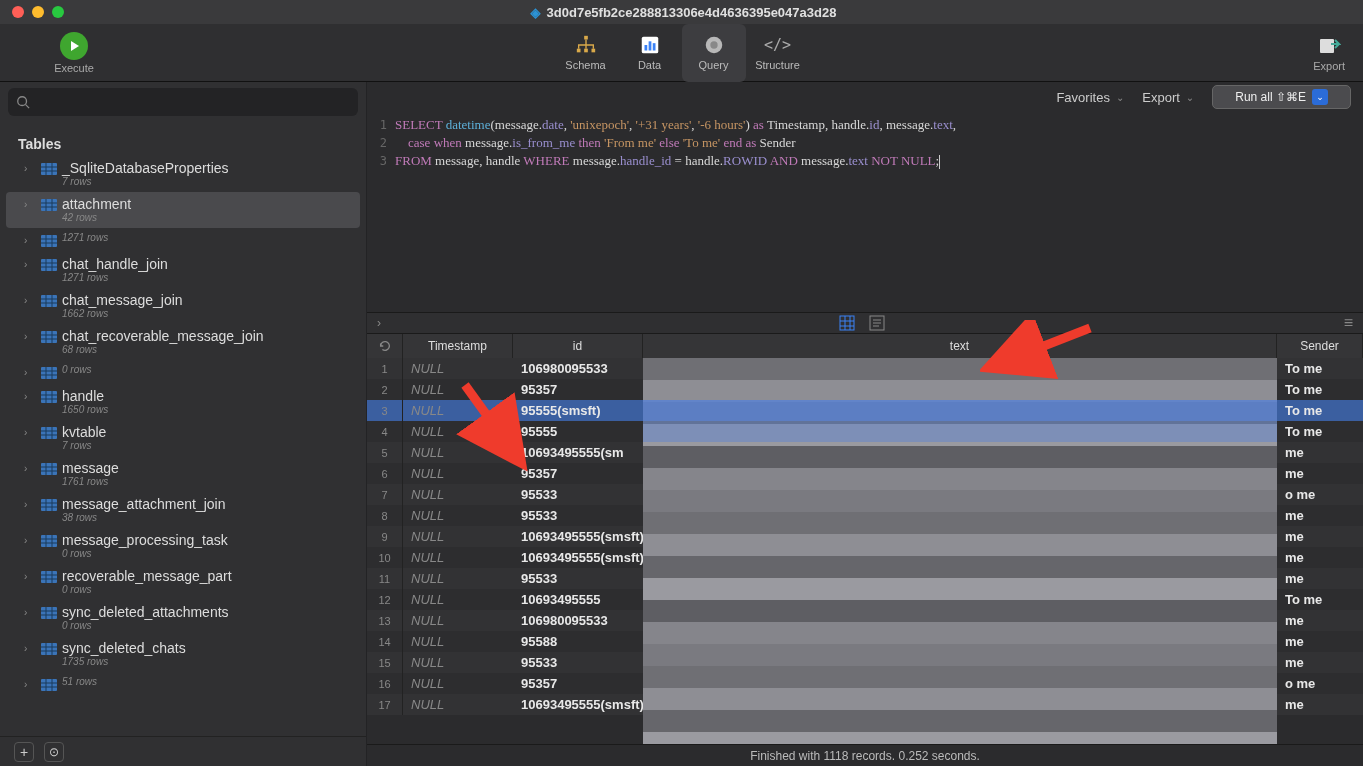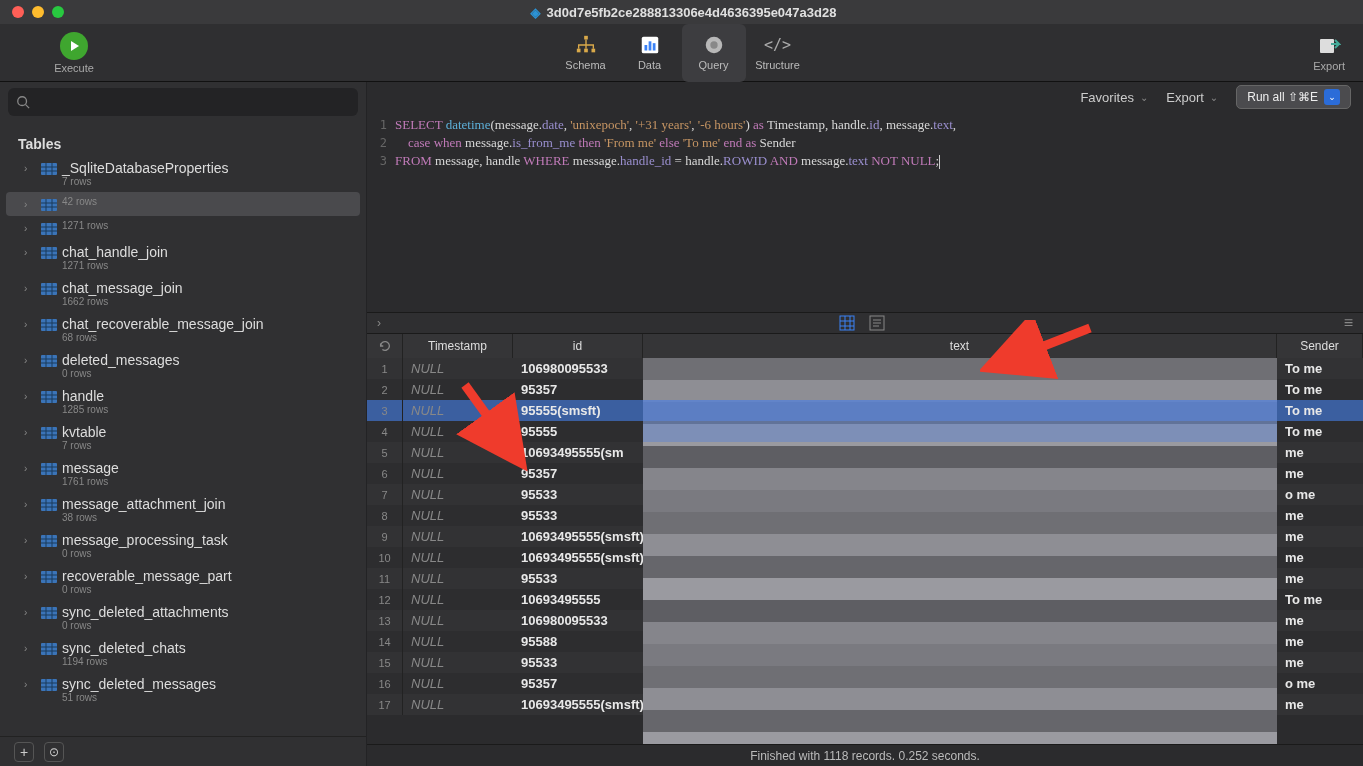--- a/index.html
+++ b/index.html
@@ -37,29 +37,29 @@
   .search-box svg { width:14px; height:14px; fill:#888;}
   .nav-scroll { flex:1; overflow-y:auto; padding-top:6px;}
   .section-head { padding:8px 18px 4px 18px; font-size:14px; color:#ddd; font-weight:600;}
   .table-item { display:flex; align-items:flex-start; padding:4px 8px 4px 18px; gap:4px; cursor:pointer; border-radius:4px; margin:0 6px;}
   .table-item.selected { background:#4a4a4d;}
   .table-item .chev { width:12px; color:#888; font-size:10px; padding-top:3px;}
   .table-item .tbl-ico { width:18px; height:14px; margin-top:2px; display:flex; align-items:center; justify-content:center;}
   .table-item .tbl-ico svg { width:16px; height:12px;}
   .table-item .txt { flex:1; display:flex; flex-direction:column; }
   .table-item .name { font-size:14px; color:#ddd; line-height:16px;}
-  .table-item .rows { font-size:10px; color:#888; line-height:12px;}
+  .table-item .rows { font-size:10px; color:#888; line-height:12px;font-style:italic;}
   .sidebar-footer { height:30px; border-top:1px solid #222; display:flex; align-items:center; gap:10px; padding-left:14px;}
   .sf-btn { width:20px; height:20px; border:1px solid #555; border-radius:4px; display:flex; align-items:center; justify-content:center; color:#ccc; font-size:14px; cursor:pointer;}
   
   .content { flex:1; display:flex; flex-direction:column; background:#2b2b2d;}
   .query-toolbar { height:30px; display:flex; align-items:center; justify-content:flex-end; gap:18px; padding:0 12px; font-size:13px; color:#ccc;}
   .qt-link { display:flex; align-items:center; gap:6px; cursor:pointer;}
   .qt-chev { font-size:10px; color:#888;}
-  .run-btn { background:#4b4b4e; border:1px solid #666; border-radius:5px; padding:3px 10px; font-size:12px; color:#eee; cursor:pointer; display:flex; align-items:center; gap:6px;}
+  .run-btn { background:#4b4b4e; border:1px solid #666; border-radius:5px; padding:3px 22px; font-size:12px; color:#eee; cursor:pointer; display:flex; align-items:center; gap:6px;}
   .run-btn .drop { background:#2b6cd8; width:16px; height:16px; border-radius:3px; display:flex; align-items:center; justify-content:center; font-size:9px; color:#fff;}
   .editor { height:200px; background:#2b2b2d; font-family: ui-monospace, Menlo, monospace; font-size:13px; padding:4px 0; overflow:hidden; position:relative;}
   .editor-line { display:flex; line-height:18px;}
   .gutter { width:28px; text-align:right; padding-right:8px; color:#666; font-size:12px; user-select:none;}
   .code { white-space:pre;font-family:Liberation Serif, serif; }
   .kw { color:#c07ab8; }
   .fn { color:#5db0d9; }
   .str { color:#c69563; }
   .prop { color:#9a8fcf; }
   .norm { color:#d8d8d8; }
@@ -211,20 +211,21 @@
               <span class="tbl-ico">
                 <svg viewBox="0 0 16 12">
                   <rect x="0" y="0" width="16" height="12" fill="#3b74b8" rx="1"></rect>
                   <line x1="0" y1="4" x2="16" y2="4" stroke="#1a3a5a"></line>
                   <line x1="0" y1="8" x2="16" y2="8" stroke="#1a3a5a"></line>
                   <line x1="5" y1="0" x2="5" y2="12" stroke="#1a3a5a"></line>
                   <line x1="11" y1="0" x2="11" y2="12" stroke="#1a3a5a"></line>
                 </svg>
               </span>
               <span class="txt">
+                <span class="name">attachment</span>
                 <span class="rows">42 rows</span>
               </span>
             </div>
             <div class="table-item">
               <span class="chev">›</span>
               <span class="tbl-ico">
                 <svg viewBox="0 0 16 12">
                   <rect x="0" y="0" width="16" height="12" fill="#3b74b8" rx="1"></rect>
                   <line x1="0" y1="4" x2="16" y2="4" stroke="#1a3a5a"></line>
                   <line x1="0" y1="8" x2="16" y2="8" stroke="#1a3a5a"></line>
@@ -289,38 +290,37 @@
               <span class="tbl-ico">
                 <svg viewBox="0 0 16 12">
                   <rect x="0" y="0" width="16" height="12" fill="#3b74b8" rx="1"></rect>
                   <line x1="0" y1="4" x2="16" y2="4" stroke="#1a3a5a"></line>
                   <line x1="0" y1="8" x2="16" y2="8" stroke="#1a3a5a"></line>
                   <line x1="5" y1="0" x2="5" y2="12" stroke="#1a3a5a"></line>
                   <line x1="11" y1="0" x2="11" y2="12" stroke="#1a3a5a"></line>
                 </svg>
               </span>
               <span class="txt">
-                <span class="name">deleted_messages</span>
                 <span class="rows">0 rows</span>
               </span>
             </div>
             <div class="table-item">
               <span class="chev">›</span>
               <span class="tbl-ico">
                 <svg viewBox="0 0 16 12">
                   <rect x="0" y="0" width="16" height="12" fill="#3b74b8" rx="1"></rect>
                   <line x1="0" y1="4" x2="16" y2="4" stroke="#1a3a5a"></line>
                   <line x1="0" y1="8" x2="16" y2="8" stroke="#1a3a5a"></line>
                   <line x1="5" y1="0" x2="5" y2="12" stroke="#1a3a5a"></line>
                   <line x1="11" y1="0" x2="11" y2="12" stroke="#1a3a5a"></line>
                 </svg>
               </span>
               <span class="txt">
                 <span class="name">handle</span>
-                <span class="rows">1285 rows</span>
+                <span class="rows">1650 rows</span>
               </span>
             </div>
             <div class="table-item">
               <span class="chev">›</span>
               <span class="tbl-ico">
                 <svg viewBox="0 0 16 12">
                   <rect x="0" y="0" width="16" height="12" fill="#3b74b8" rx="1"></rect>
                   <line x1="0" y1="4" x2="16" y2="4" stroke="#1a3a5a"></line>
                   <line x1="0" y1="8" x2="16" y2="8" stroke="#1a3a5a"></line>
                   <line x1="5" y1="0" x2="5" y2="12" stroke="#1a3a5a"></line>
@@ -418,36 +418,35 @@
                 <svg viewBox="0 0 16 12">
                   <rect x="0" y="0" width="16" height="12" fill="#3b74b8" rx="1"></rect>
                   <line x1="0" y1="4" x2="16" y2="4" stroke="#1a3a5a"></line>
                   <line x1="0" y1="8" x2="16" y2="8" stroke="#1a3a5a"></line>
                   <line x1="5" y1="0" x2="5" y2="12" stroke="#1a3a5a"></line>
                   <line x1="11" y1="0" x2="11" y2="12" stroke="#1a3a5a"></line>
                 </svg>
               </span>
               <span class="txt">
                 <span class="name">sync_deleted_chats</span>
-                <span class="rows">1194 rows</span>
-              </span>
-            </div>
-            <div class="table-item">
-              <span class="chev">›</span>
-              <span class="tbl-ico">
-                <svg viewBox="0 0 16 12">
-                  <rect x="0" y="0" width="16" height="12" fill="#3b74b8" rx="1"></rect>
-                  <line x1="0" y1="4" x2="16" y2="4" stroke="#1a3a5a"></line>
-                  <line x1="0" y1="8" x2="16" y2="8" stroke="#1a3a5a"></line>
-                  <line x1="5" y1="0" x2="5" y2="12" stroke="#1a3a5a"></line>
-                  <line x1="11" y1="0" x2="11" y2="12" stroke="#1a3a5a"></line>
-                </svg>
-              </span>
-              <span class="txt">
-                <span class="name">sync_deleted_messages</span>
+                <span class="rows">1735 rows</span>
+              </span>
+            </div>
+            <div class="table-item">
+              <span class="chev">›</span>
+              <span class="tbl-ico">
+                <svg viewBox="0 0 16 12">
+                  <rect x="0" y="0" width="16" height="12" fill="#3b74b8" rx="1"></rect>
+                  <line x1="0" y1="4" x2="16" y2="4" stroke="#1a3a5a"></line>
+                  <line x1="0" y1="8" x2="16" y2="8" stroke="#1a3a5a"></line>
+                  <line x1="5" y1="0" x2="5" y2="12" stroke="#1a3a5a"></line>
+                  <line x1="11" y1="0" x2="11" y2="12" stroke="#1a3a5a"></line>
+                </svg>
+              </span>
+              <span class="txt">
                 <span class="rows">51 rows</span>
               </span>
             </div>
             <div class="table-item"></div>
           </div>
 
       </div>
       <div class="sidebar-footer">
         <div class="sf-btn">+</div>
         <div class="sf-btn" style="font-size:12px;">⊙</div>

